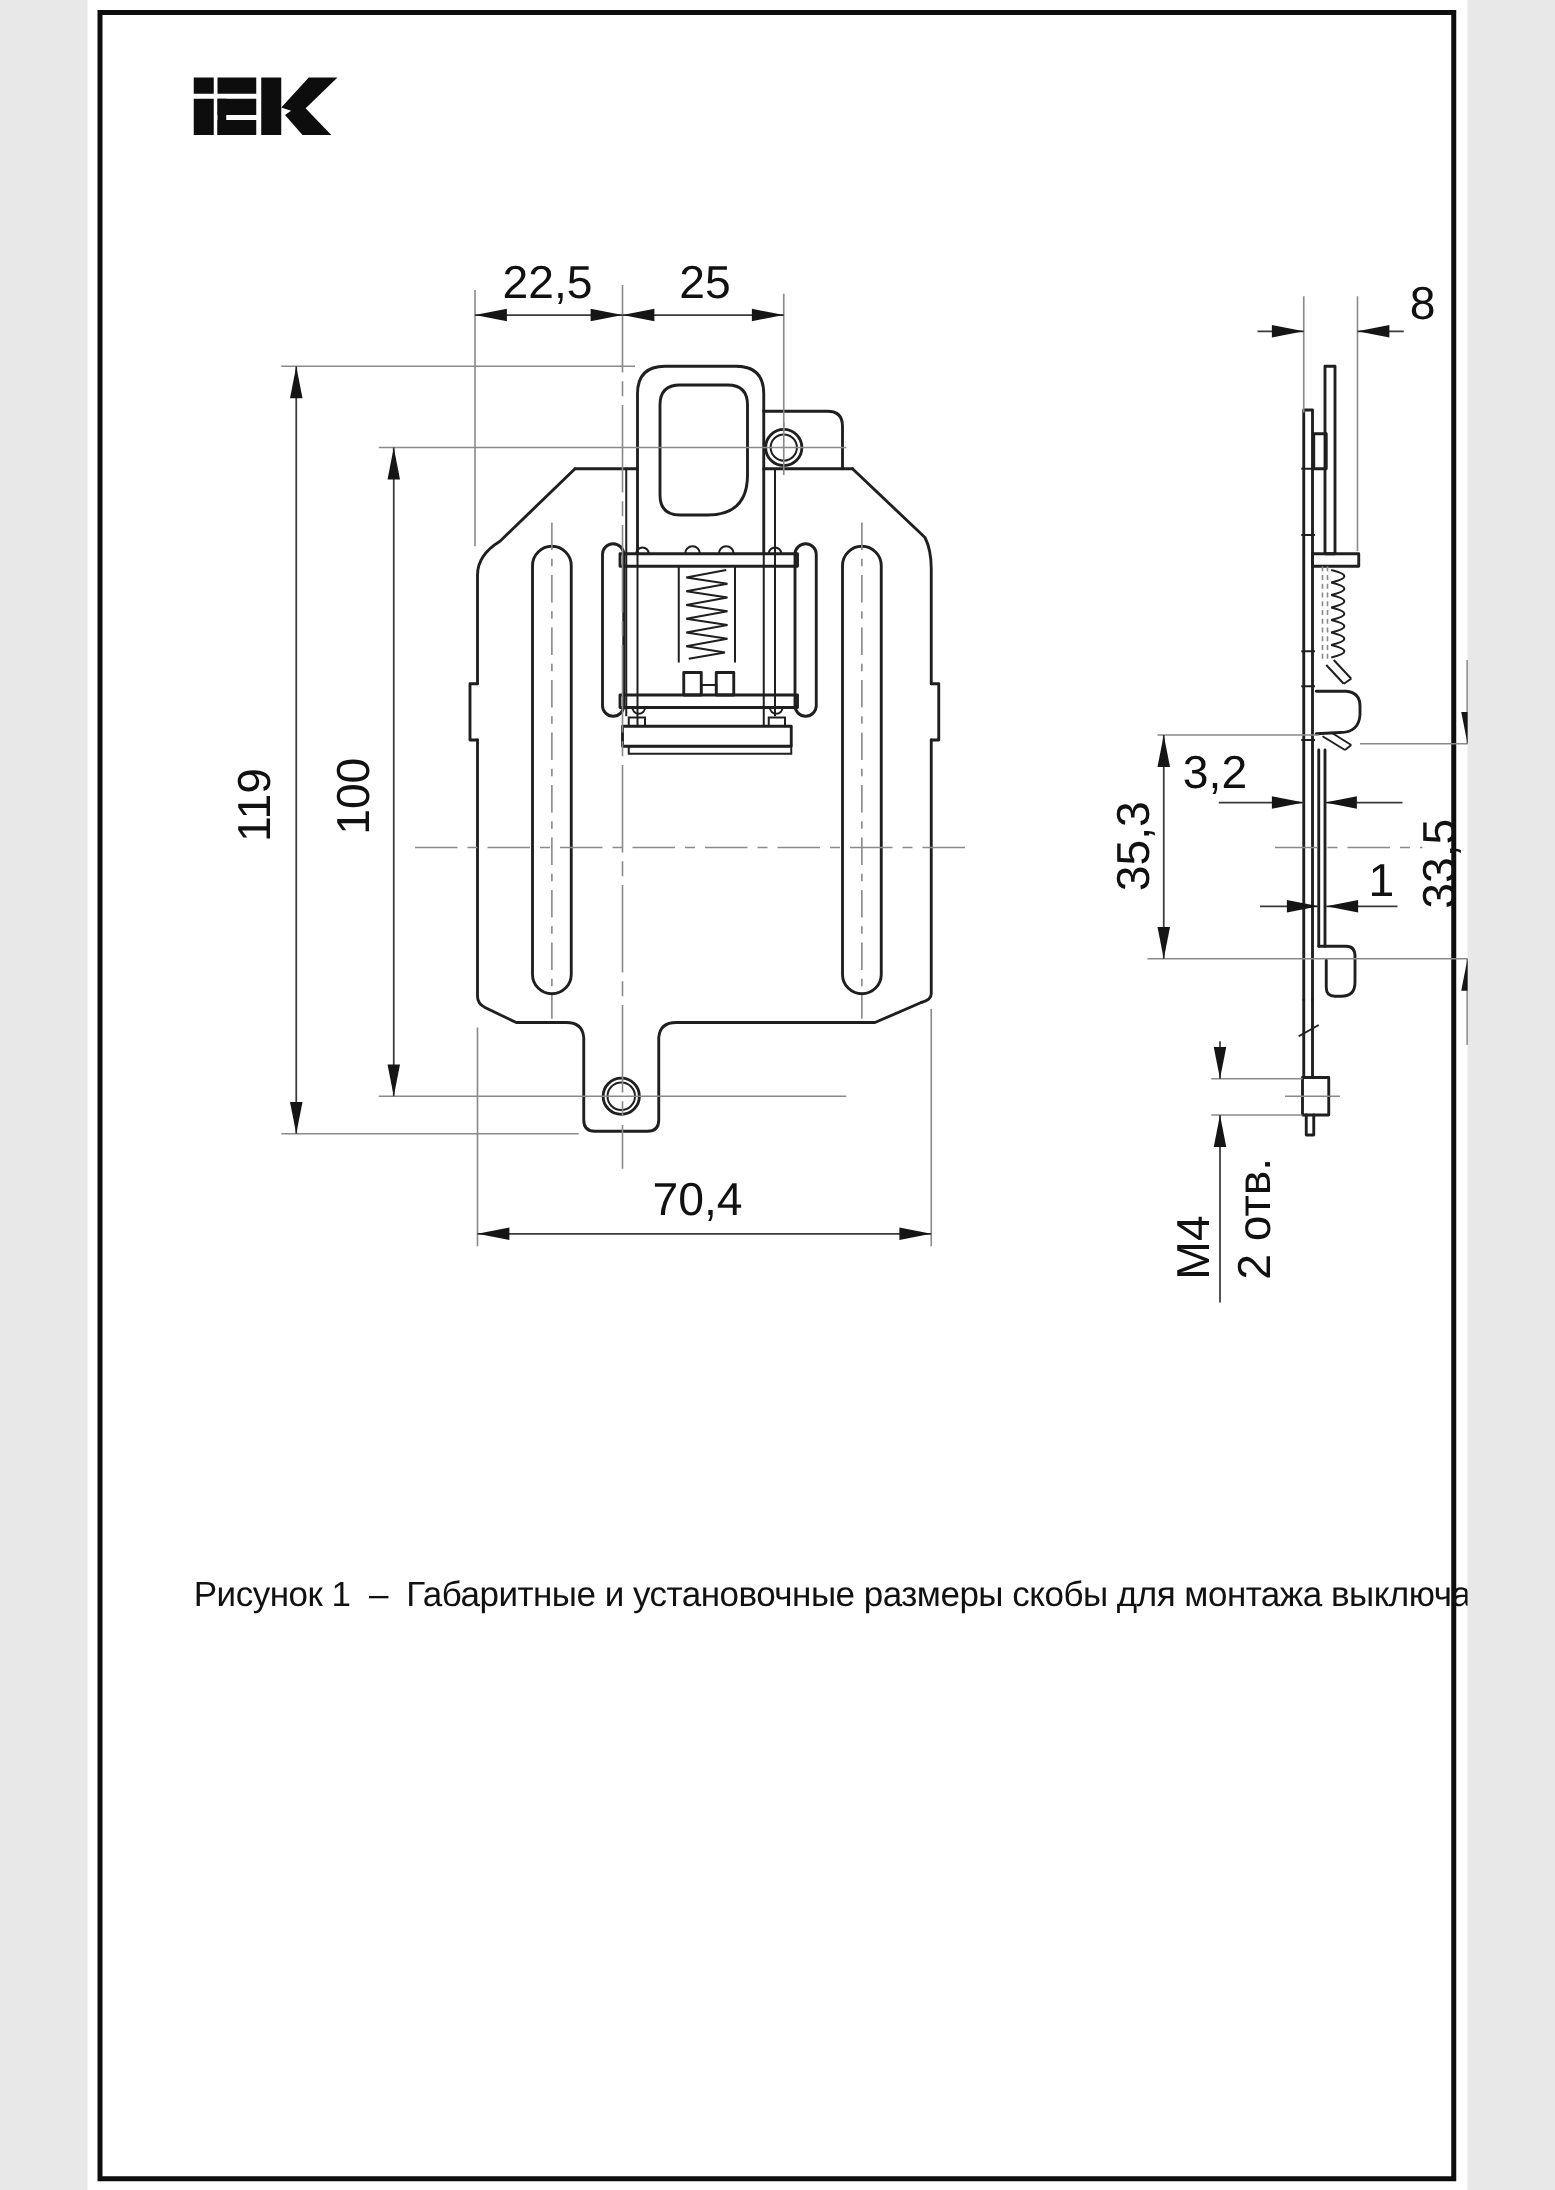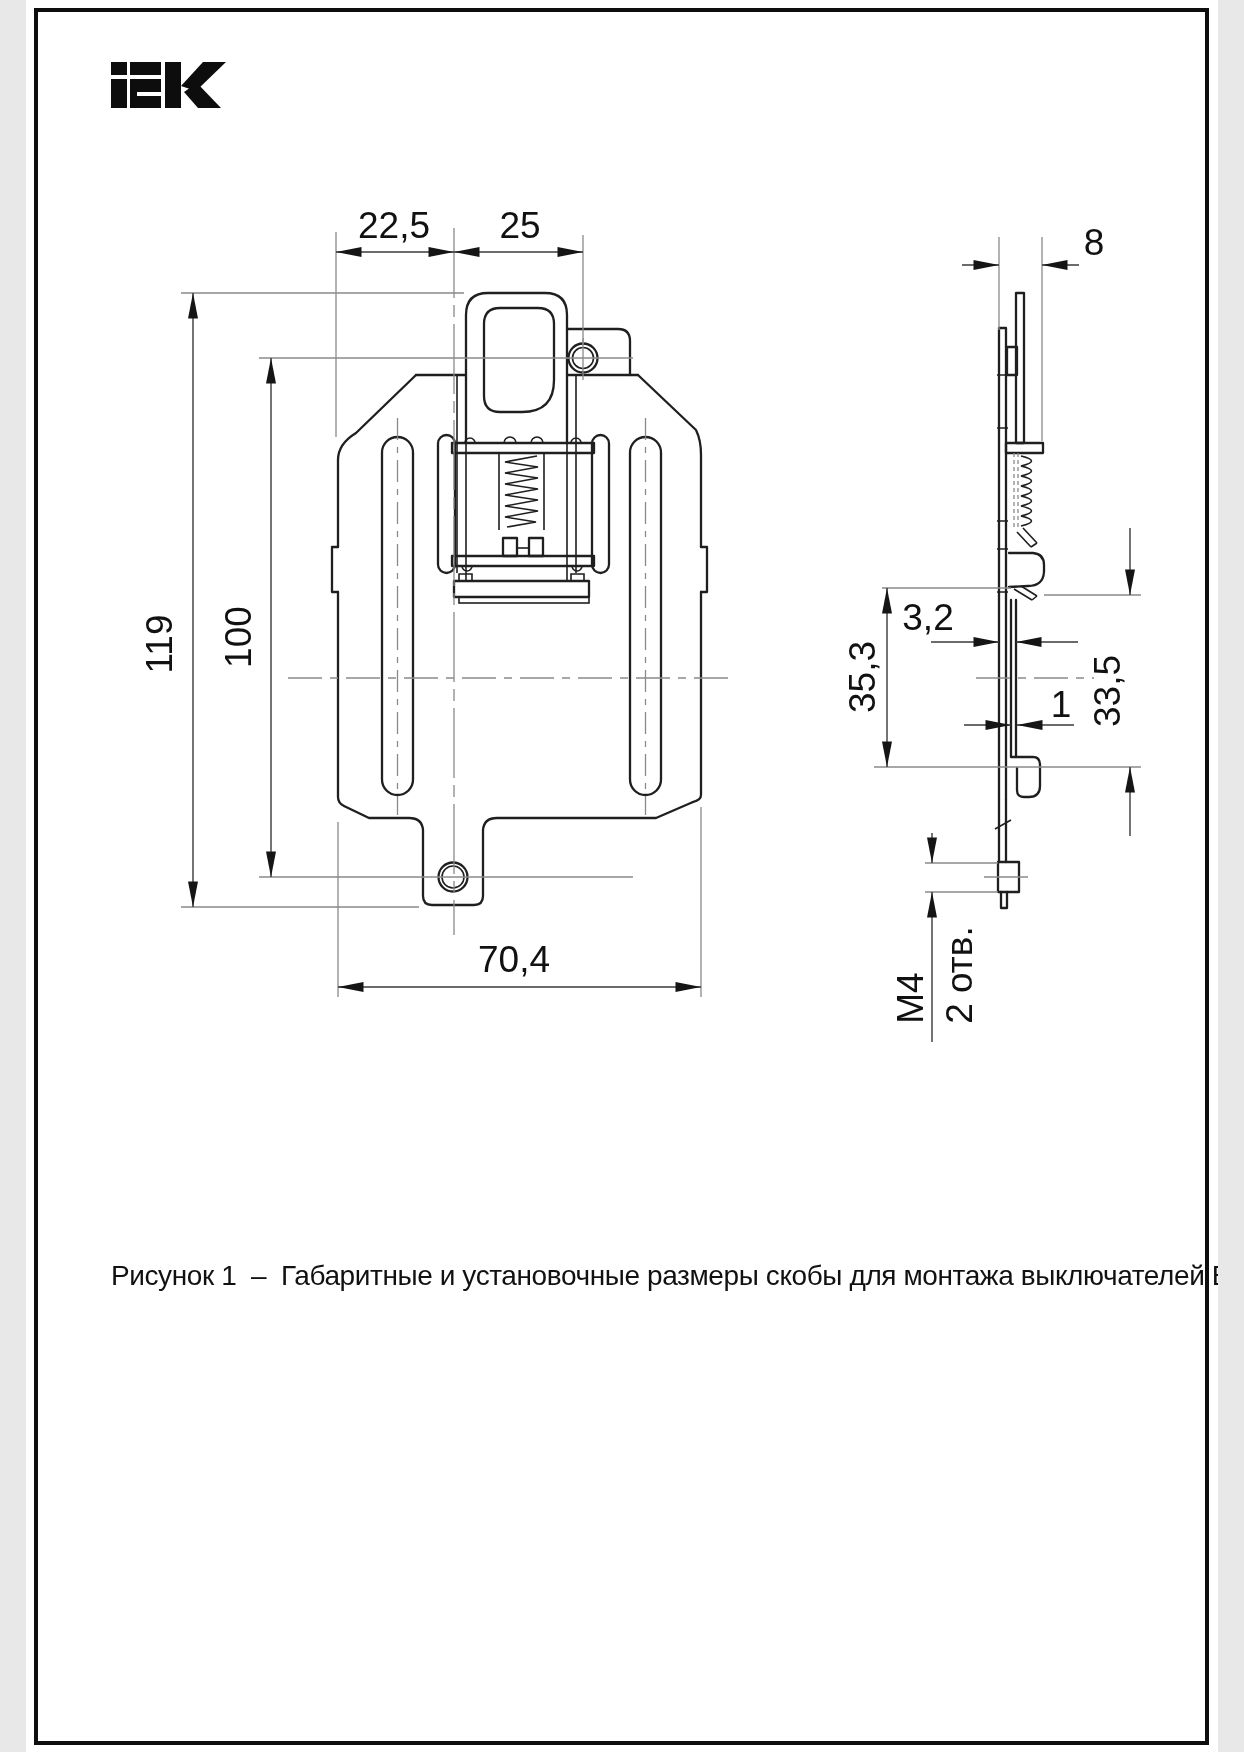--- a/index.html
+++ b/index.html
@@ -1,18 +1,18 @@
 <!DOCTYPE html>
 <html><head>
 <meta charset="utf-8">
 <style>
   html,body{margin:0;padding:0;background:#e8e8e8;}
   .page{
     position:relative;
-    width:1192px;height:1752px;
+    width:1104px;height:1752px;
     background:#ffffff;
     font-family:"Liberation Sans", sans-serif;
     overflow:hidden;
     margin:0 auto;
   }
   .frame{
     position:absolute;
     left:8px;top:8px;right:9px;bottom:7px;
     border:4px solid #0e0e0e;
     pointer-events:none;

